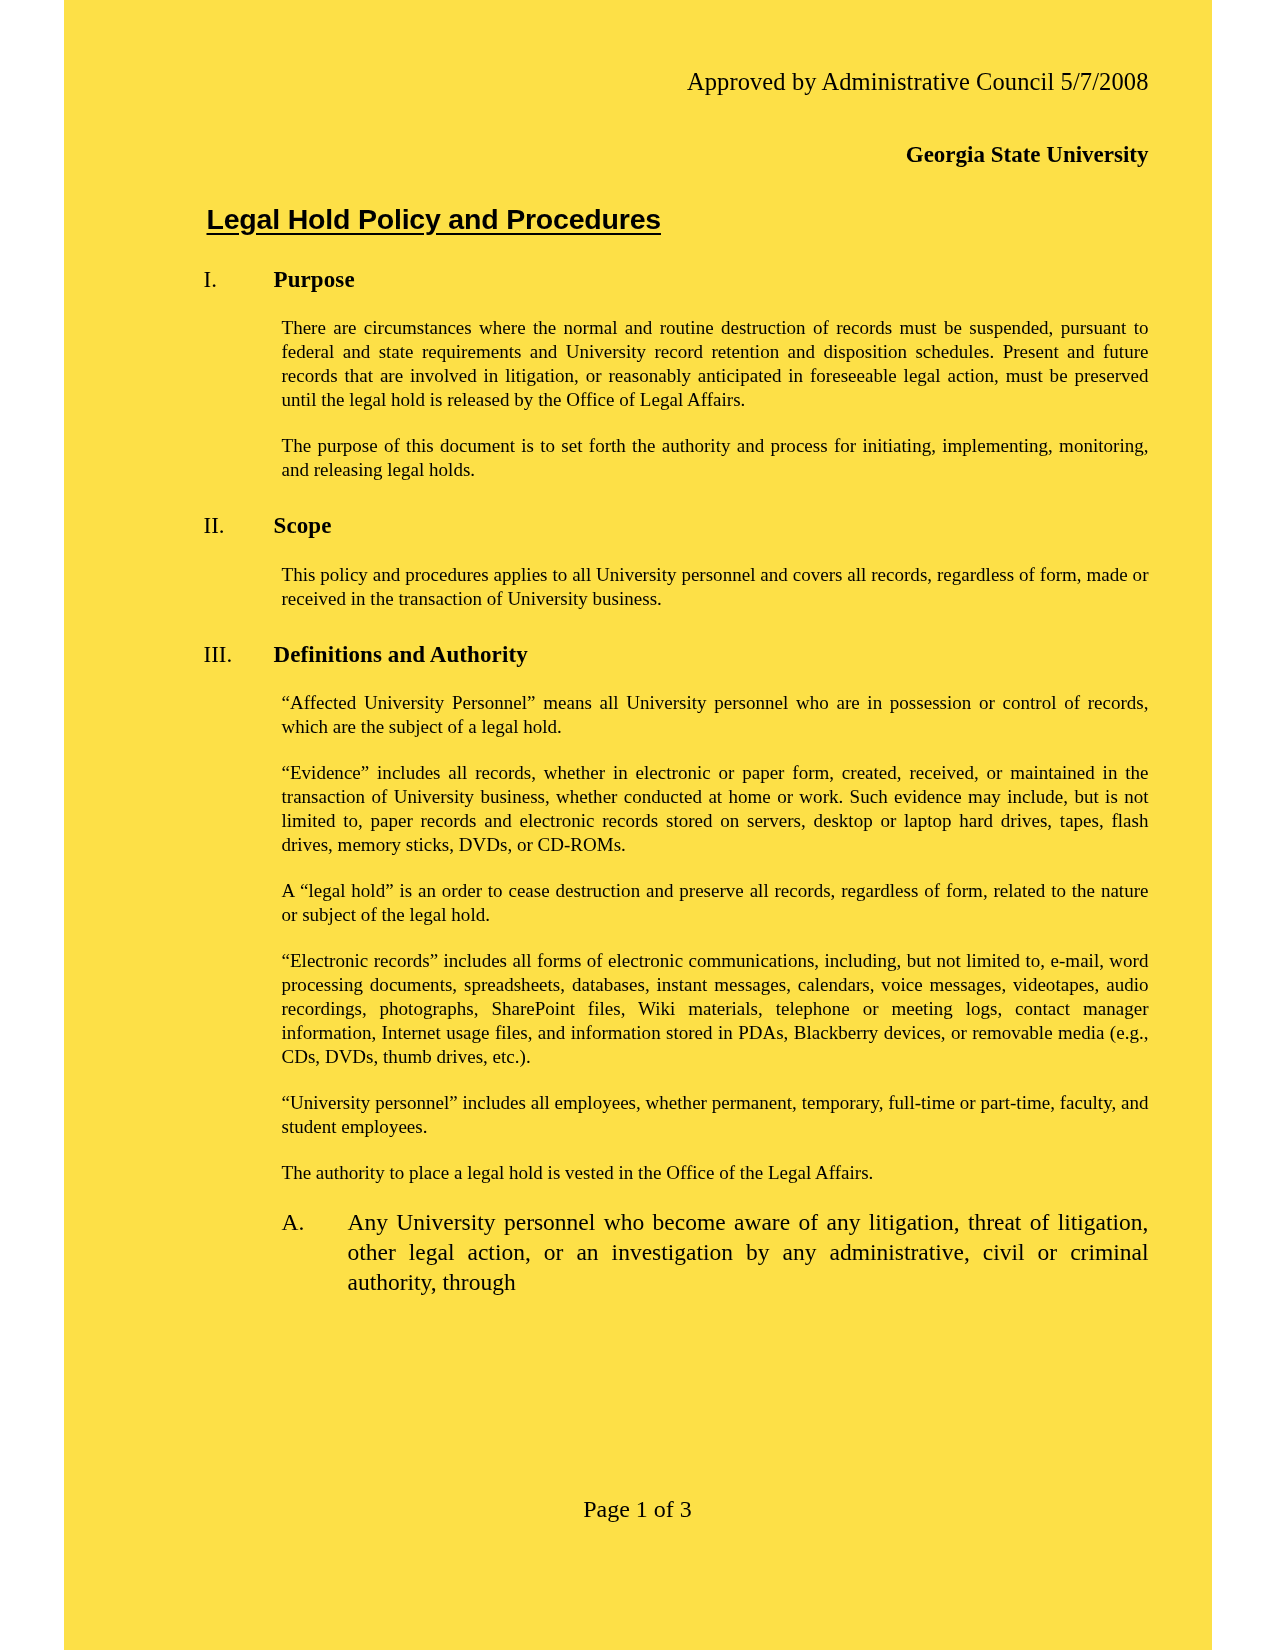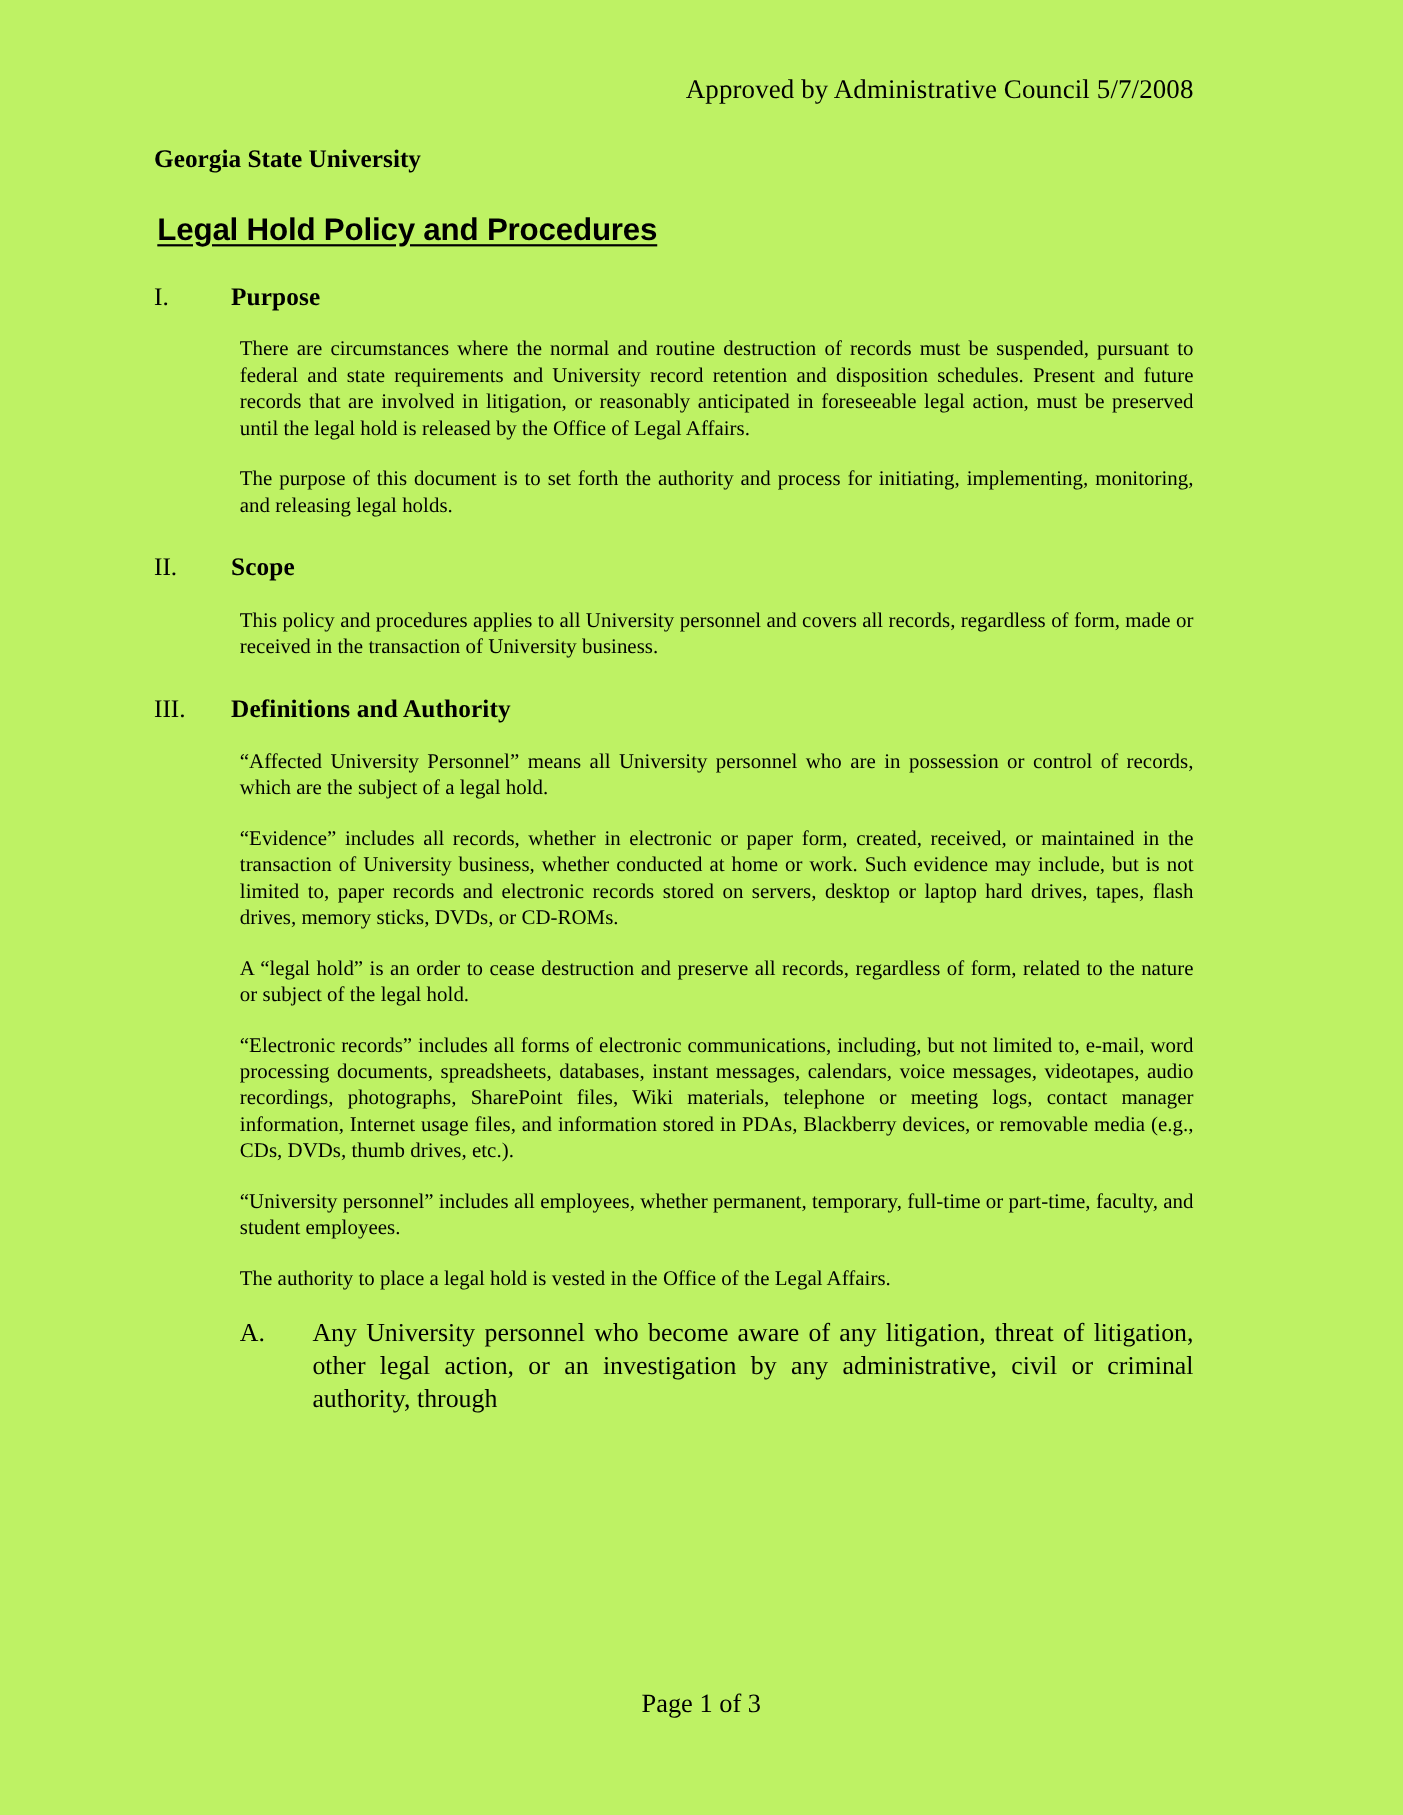--- a/index.html
+++ b/index.html
@@ -2,23 +2,23 @@
 <html><head>
 <meta charset="utf-8">
 <style>
   html, body {
     margin: 0;
     padding: 0;
     background: #ffffff;
   }
   .page {
     position: relative;
-    width: 1275px;
+    width: 1148px;
     height: 1650px;
-    background: #bef264;
+    background: #fde047;
     margin: 0 auto;
     box-sizing: border-box;
     font-family: "Liberation Serif", "DejaVu Serif", serif;
     color: #000000;
     overflow: hidden;
   }
   .content {
     position: absolute;
     left: 140px;
     top: 0;
@@ -29,22 +29,22 @@
   .approved-line {
     margin-top: 68px;
     text-align: right;
     font-size: 24.5px;
     line-height: 1.18;
     letter-spacing: 0.1px;
   }
 
   
   .org-name {
-    margin-top: 34px;
-    text-align: left;
+    margin-top: 44px;
+    text-align: right;
     font-size: 23px;
     font-weight: bold;
     line-height: 1.2;
   }
 
   
   .doc-title {
     margin-top: 33px;
     margin-left: 3px;
     font-family: Liberation Sans, sans-serif;
@@ -109,21 +109,20 @@
 
   
   .footer {
     position: absolute;
     left: 0;
     right: 0;
     top: 1495px;
     text-align: center;
     font-size: 24px;
     line-height: 1.2;
-    margin-top: 40px;
   }
 </style>
 </head>
 <body>
 
 <div class="page">
   <div class="content">
 
     <div class="approved-line">Approved by Administrative Council 5/7/2008</div>
 

